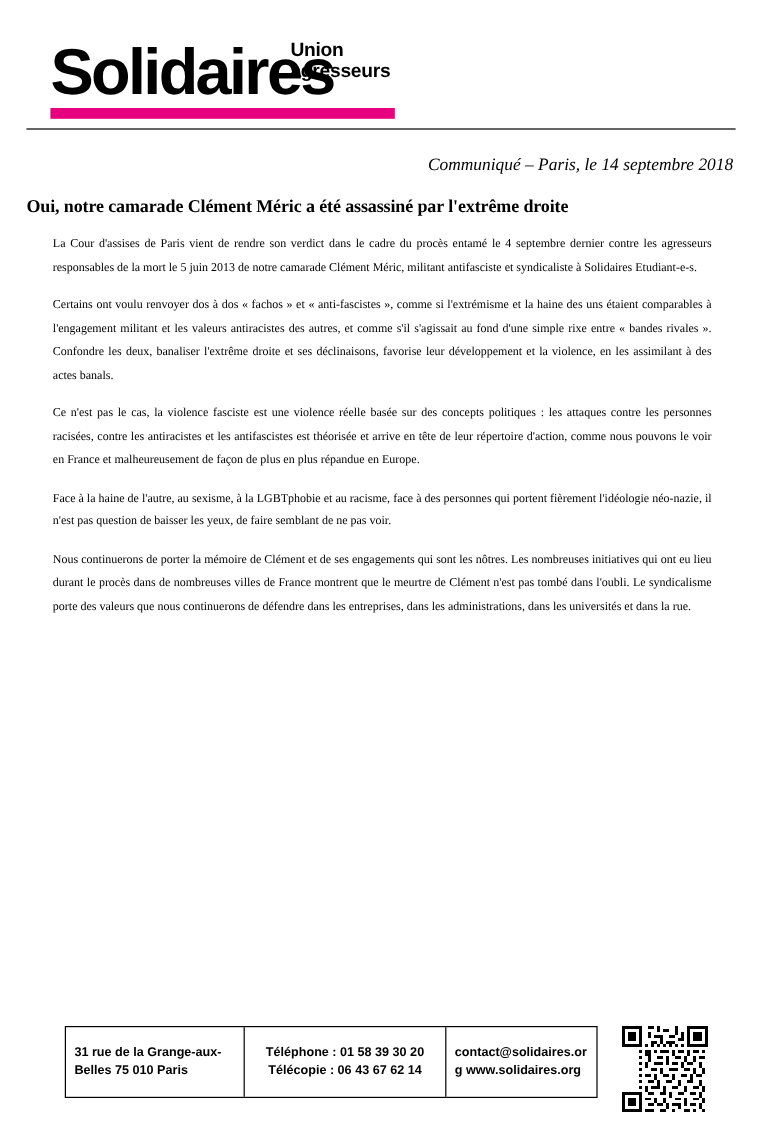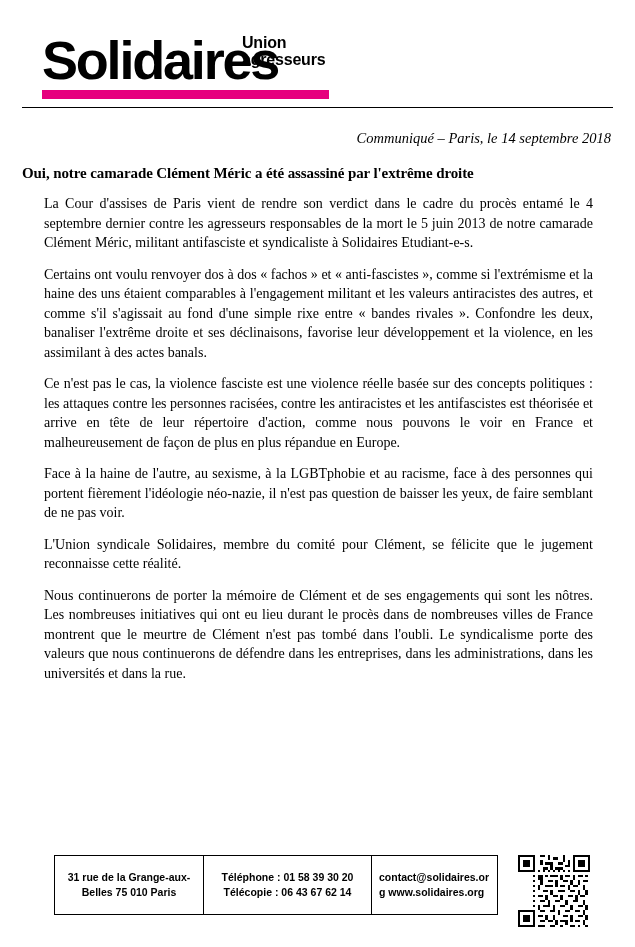--- a/index.html
+++ b/index.html
@@ -79,21 +79,21 @@
   }
   .doc-title {
     text-align: left;
     font-weight: bold;
     font-size: 15px;
     margin-top: 18px;
     margin-bottom: 6px;
     letter-spacing: -0.1px;
   }
   .para {
-    font-size: 14px;
+    font-size: 10px;
     line-height: 19.5px;
     text-align: justify;
     margin: 12px 20px 0 22px;
     text-justify: inter-word;
   }
   .para:first-of-type { margin-top: 10px; }
 
   
   .footer {
     position: absolute;
@@ -118,21 +118,21 @@
     font-weight: bold;
     font-size: 10.5px;
     line-height: 15px;
     padding: 6px 7px;
     box-sizing: border-box;
     display: flex;
     flex-direction: column;
     justify-content: center;
   }
   .fcell + .fcell { border-left: 1px solid #000; }
-  .fcell-1 { width: 148px; text-align: center; }
+  .fcell-1 { width: 148px; }
   .fcell-2 { width: 168px; text-align: center; }
   .fcell-3 { width: 126px; text-align: left; }
 
   .qr {
     margin-left: 20px;
     width: 72px;
     height: 72px;
     position: relative;
   }
   .qr svg { display: block; }
@@ -155,21 +155,20 @@
   </div>
 
   <div class="meta">Communiqué – Paris, le 14 septembre 2018</div>
 
   <div class="doc-title">Oui, notre camarade Clément Méric  a été assassiné par l'extrême droite</div>
 
   <div class="para">La Cour d'assises de Paris vient de rendre son verdict dans le cadre du procès entamé le 4 septembre dernier contre les agresseurs responsables de la mort le 5 juin 2013 de notre camarade Clément Méric, militant antifasciste et syndicaliste à Solidaires Etudiant-e-s.</div>
   <div class="para">Certains ont voulu renvoyer dos à dos « fachos » et « anti-fascistes », comme si l'extrémisme et la haine des uns étaient comparables à l'engagement militant et les valeurs antiracistes des autres, et comme s'il s'agissait au fond d'une simple rixe entre « bandes rivales ». Confondre les deux, banaliser l'extrême droite et ses déclinaisons, favorise leur développement et la violence, en les assimilant à des actes banals.</div>
   <div class="para">Ce n'est pas le cas, la violence fasciste est une violence réelle basée sur des concepts politiques : les attaques contre les personnes racisées, contre les antiracistes et les antifascistes est théorisée et arrive en tête de leur répertoire d'action, comme nous pouvons le voir en France et malheureusement de façon de plus en plus répandue en Europe.</div>
   <div class="para">Face à la haine de l'autre, au sexisme, à la LGBTphobie et au racisme, face à des personnes qui portent fièrement l'idéologie néo-nazie, il n'est pas question de baisser les yeux, de faire semblant de ne pas voir.</div>
-  <div class="para">L'Union syndicale Solidaires, membre du comité pour Clément, se félicite que le jugement reconnaisse cette réalité.</div>
   <div class="para">Nous continuerons de porter la mémoire de Clément et de ses engagements qui sont les nôtres. Les nombreuses initiatives qui ont eu lieu durant le procès dans de nombreuses villes de France montrent que le meurtre de Clément n'est pas tombé dans l'oubli. Le syndicalisme porte des valeurs que nous continuerons de défendre dans les entreprises, dans les administrations, dans les universités et dans la rue.</div>
 
   <div class="footer">
     <div class="footer-inner">
       <div class="footer-table">
         <div class="fcell fcell-1">
           <div>31 rue de la Grange-aux-</div>
           <div>Belles 75 010 Paris</div>
         </div>
         <div class="fcell fcell-2">

